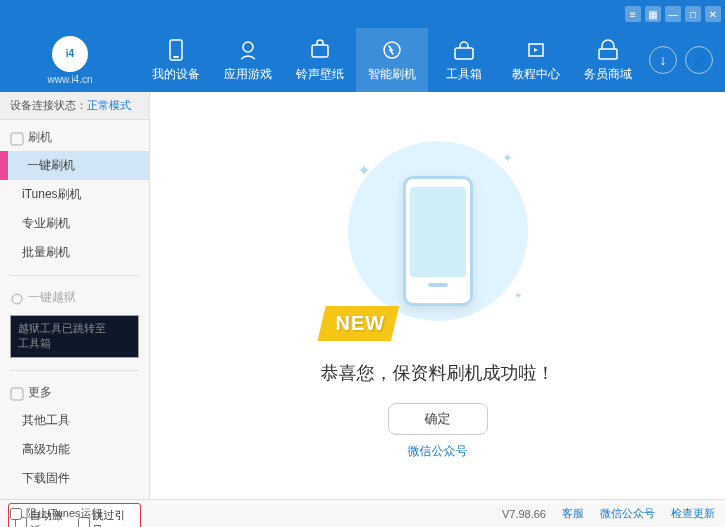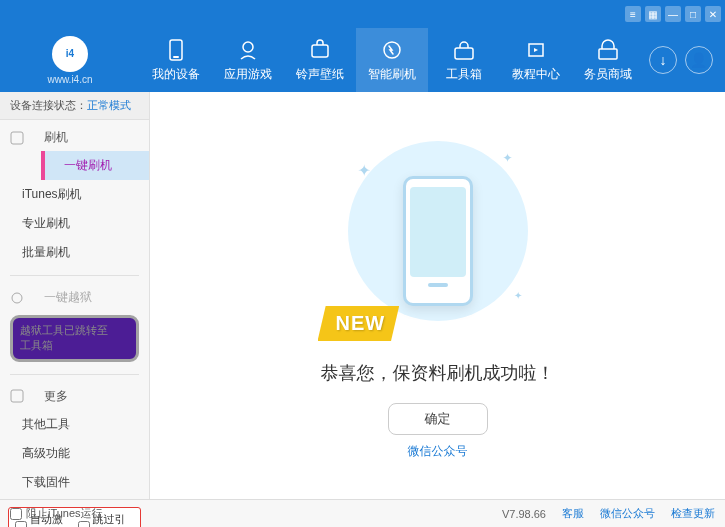--- a/index.html
+++ b/index.html
@@ -115,46 +115,45 @@
       color: #555;
       background: #efefef;
       border-bottom: 1px solid #e0e0e0;
     }
     .status-bar span.highlight { color: #1a7ad4; }
     .sidebar-section {
       padding: 4px 0;
     }
     .sidebar-section-header {
       display: flex;
-      align-items: center;
+      align-items: flex-end;
       padding: 5px 10px;
       font-size: 12px;
       color: #555;
-      gap: 20px;
+      gap: 4px;
     }
     .sidebar-item {
       padding: 6px 14px 6px 22px;
       font-size: 12px;
       color: #444;
       cursor: pointer;
       display: flex; align-items: center; gap: 4px;
     }
     .sidebar-item.active {
       background: #d0e6f7;
-      color: #a21caf;
-      border-left: 4px solid #ec4899;
+      color: #404040;
+      border-left: 8px solid #ec4899;
       padding-left: 19px;
-      margin-left: 41px;
     }
     .sidebar-divider { border-top: 1px solid #e0e0e0; margin: 4px 10px; }
     .sidebar-notice {
       margin: 4px 10px;
-      background: #4c1d95;
-      border: 3px solid #a3a3a3;
-      border-radius: 9px;
+      background: #0f172a;
+      border: 1px solid #a3a3a3;
+      border-radius: 0;
       padding: 5px 7px;
       font-size: 11px;
       color: #888;
       line-height: 1.4;
     }
 
     
     .sidebar-bottom {
       margin-top: auto;
       padding: 6px 8px;

